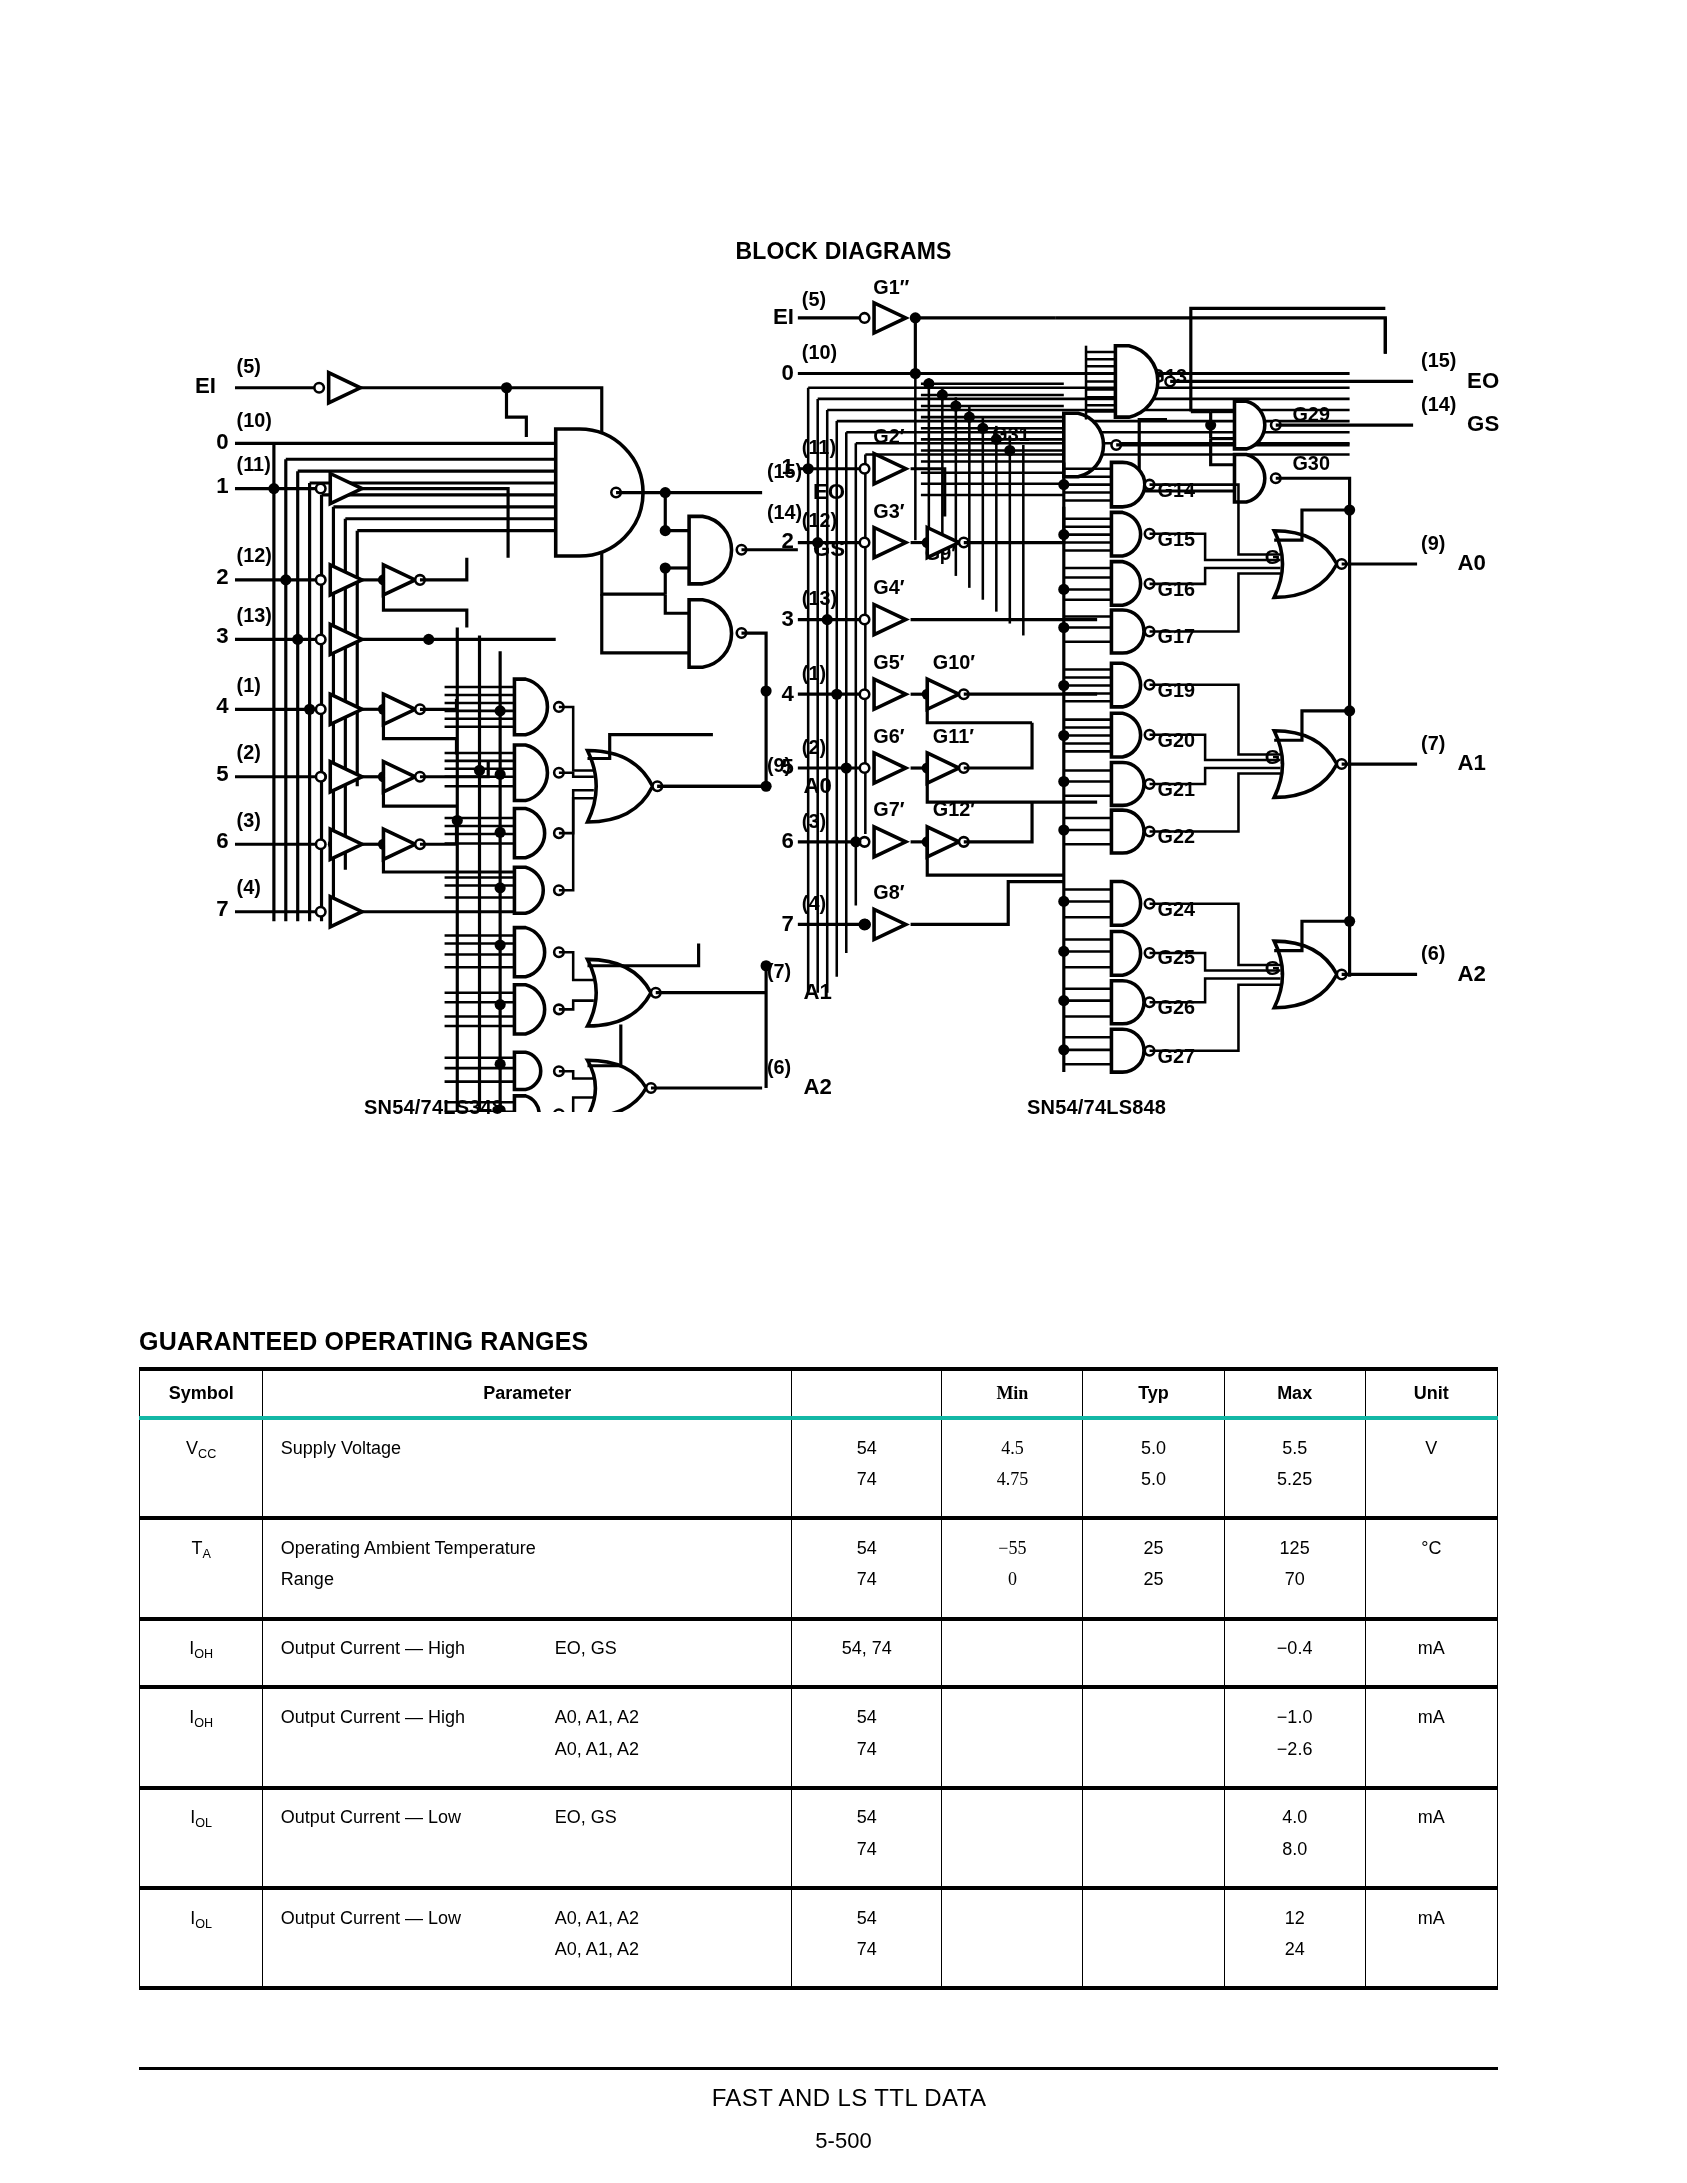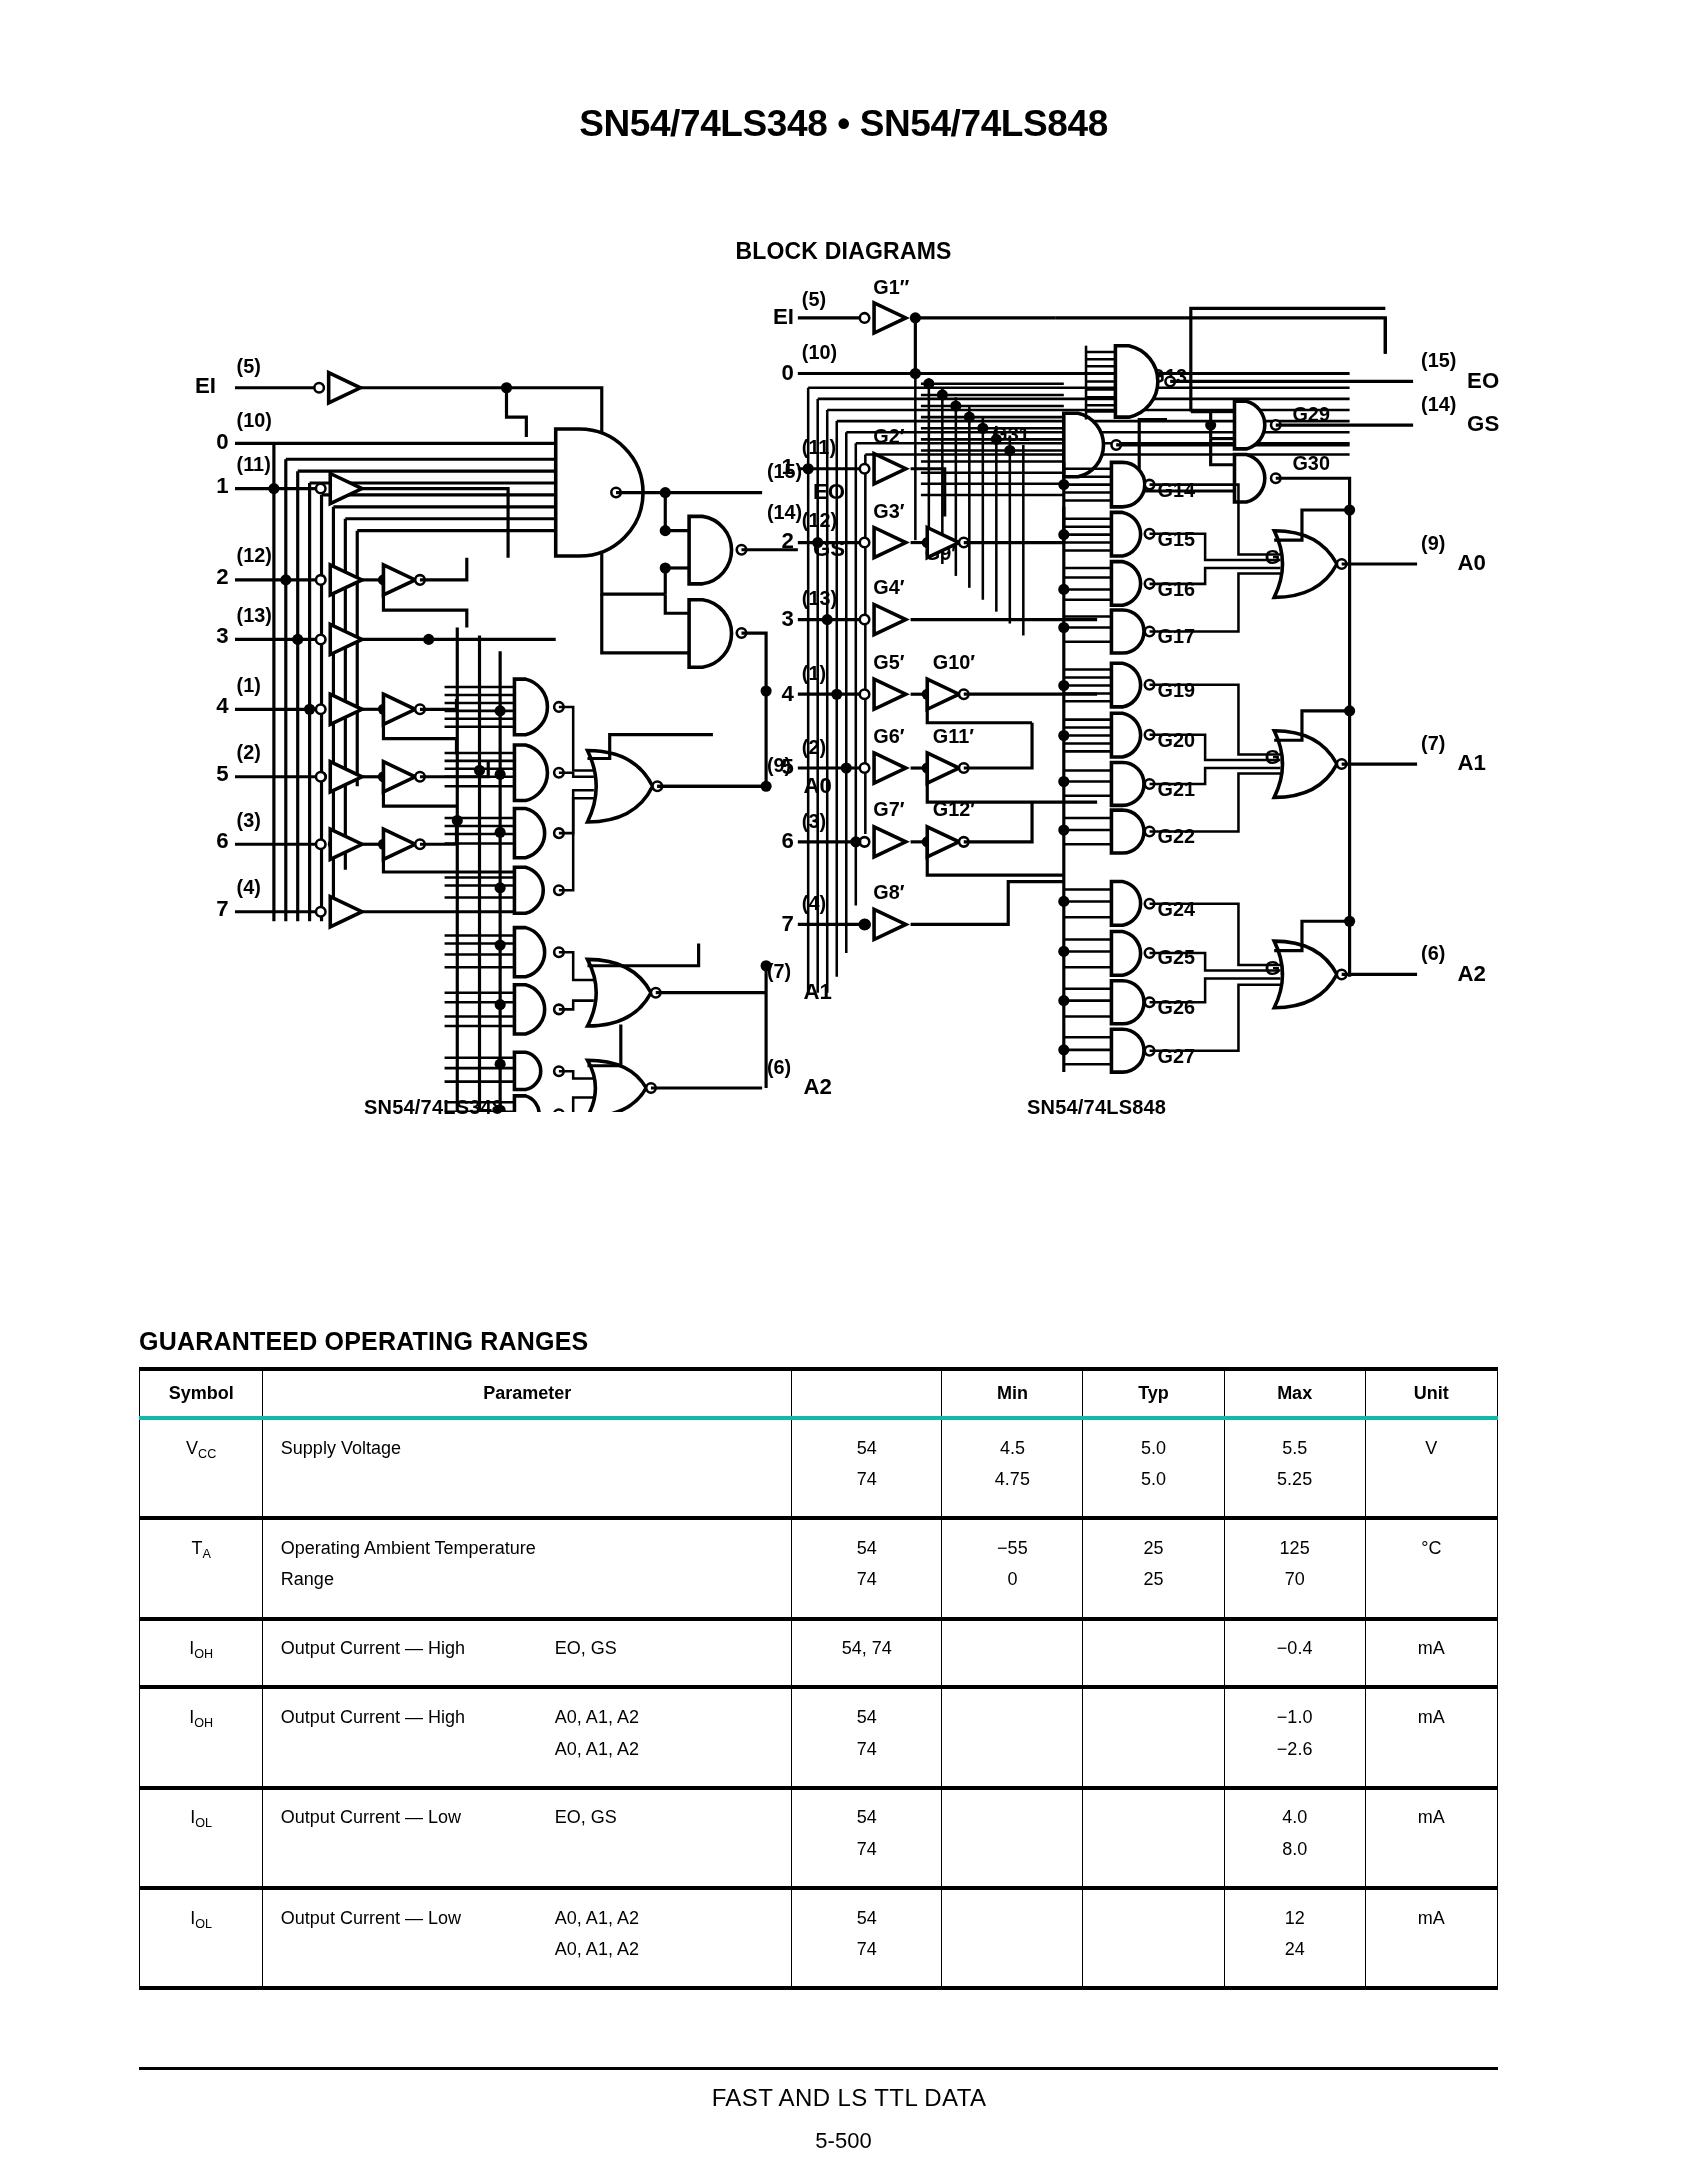--- a/index.html
+++ b/index.html
@@ -81,21 +81,21 @@
     border-top: 4px solid #000;
     border-bottom: 4px solid #14b8a6;
   }
   table.ranges tbody tr td {
     border-top: 4px solid #000;
   }
   table.ranges tbody tr:last-child td { border-bottom: 4px solid #000; }
   .c-sym   { width: 111px; }
   .c-par   { width: 476px; text-align: left !important; }
   .c-blank { width: 135px; }
-  .c-min   { width: 127px; }
+  .c-min   { width: 127px; font-family: Liberation Serif, serif; }
   .c-typ   { width: 127px; }
   .c-max   { width: 127px; }
   .c-unit  { width: 119px; }
 
   .cellpad { padding: 12.7px 0 20.6px 0; line-height: 1.75; }
   .cellpad-l { padding: 12.7px 0 20.6px 17.5px; line-height: 1.75; }
 
   .param-wrap { display: flex; }
   .param-name { flex: 0 0 274px; }
   .param-cond { flex: 1 1 auto; }
@@ -125,21 +125,20 @@
   }
 
   
   svg text { font-family: "Liberation Sans", sans-serif; }
 </style>
 </head>
 <body>
 
 <div class="page">
 
-  <div class="doc-title">SN54/74LS348 • SN54/74LS848</div>
   <div class="section-title">BLOCK DIAGRAMS</div>
 
   <div class="diagrams">
     <svg width="1687" height="834" viewBox="0 0 2125 1050">
       <defs>
         <style>
           .w  { fill:none; stroke:#000; stroke-width:4; }
           .wt { fill:none; stroke:#000; stroke-width:3.2; }
           .gt { fill:#fff; stroke:#000; stroke-width:4.5; }
           .bub{ fill:#fff; stroke:#000; stroke-width:3.2; }

